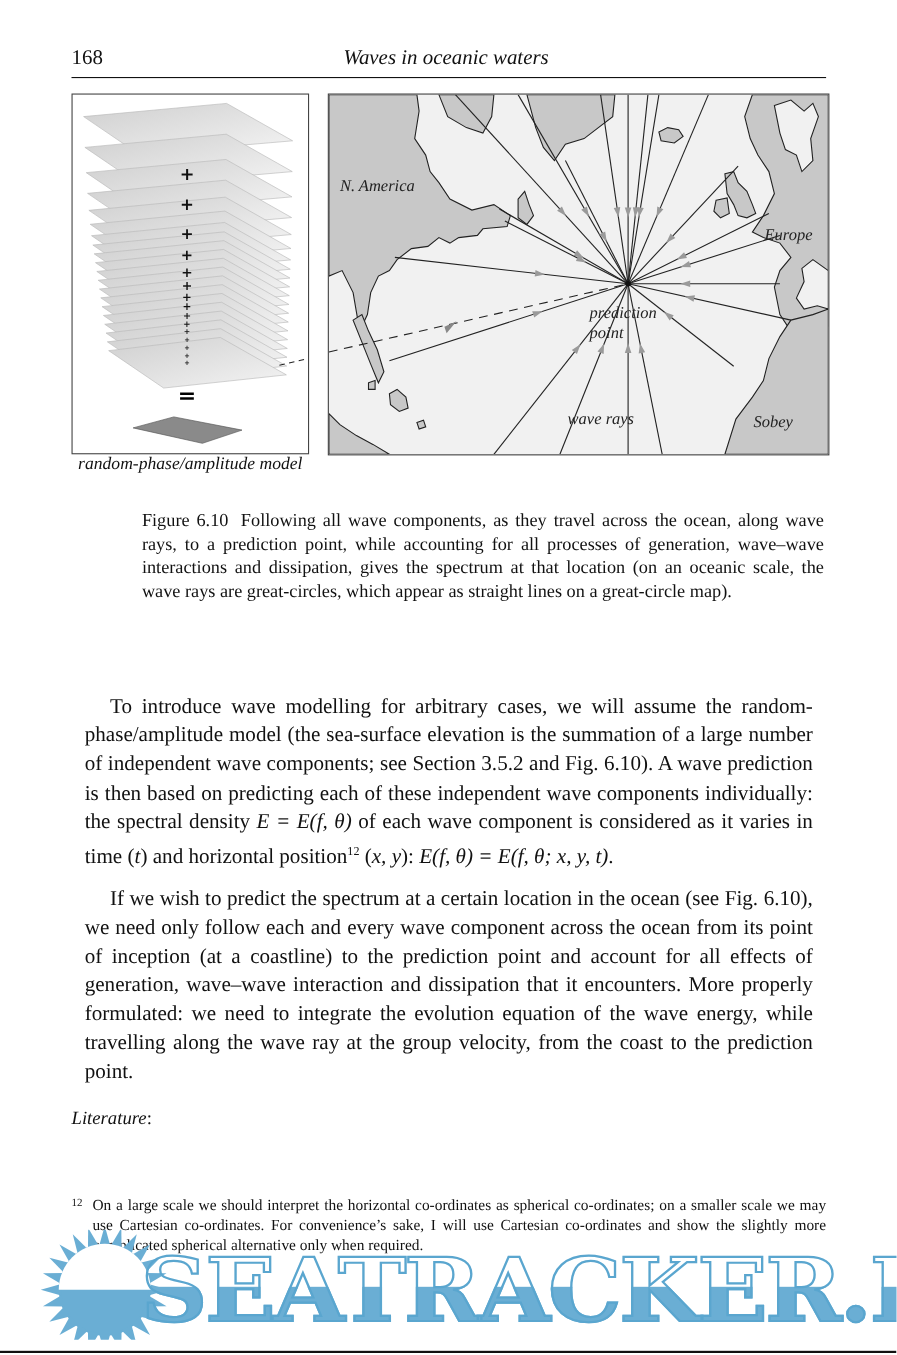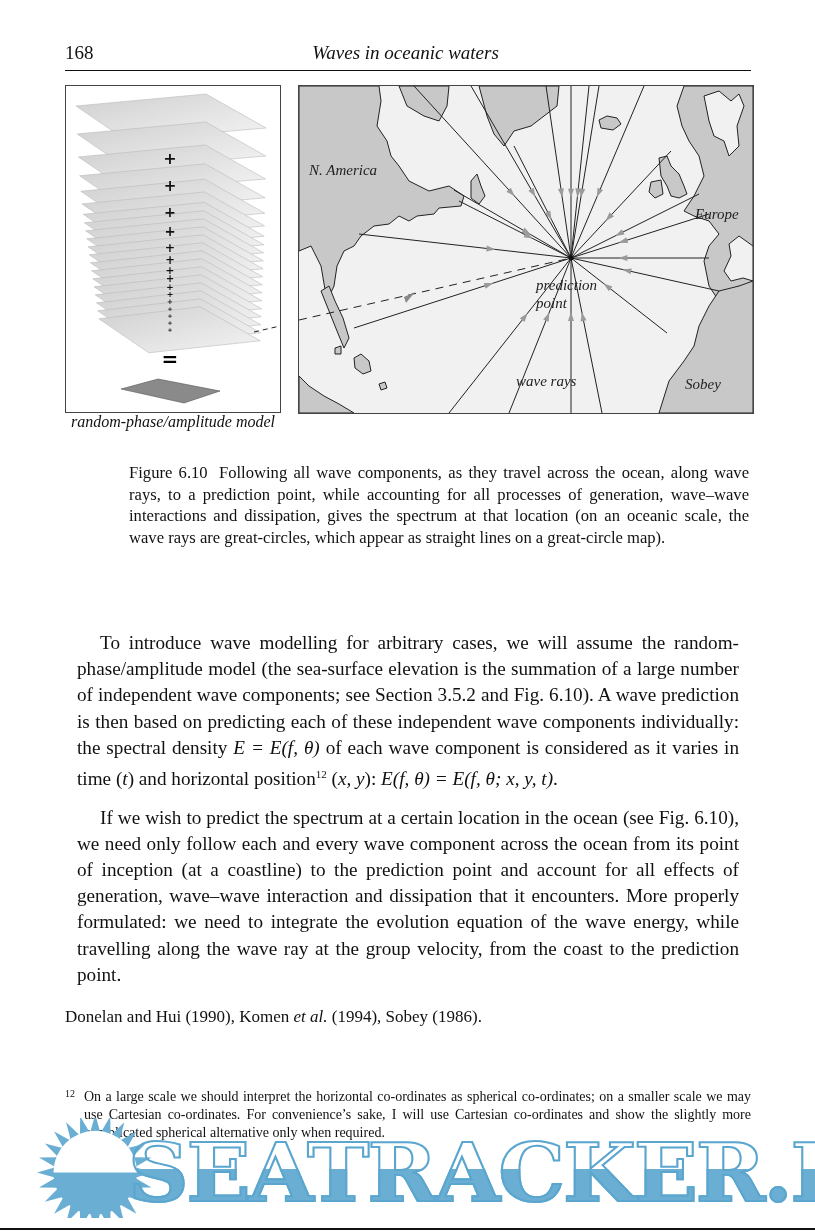--- a/index.html
+++ b/index.html
@@ -192,21 +192,21 @@
   <span class="fig-num">Figure 6.10</span>
   <span>Following all wave components, as they travel across the ocean, along wave rays, to a prediction point, while accounting for all processes of generation, wave–wave interactions and dissipation, gives the spectrum at that location (on an oceanic scale, the wave rays are great-circles, which appear as straight lines on a great-circle map).</span>
 </div>
 
 <div class="body-text">
   <p><span>To introduce wave modelling for arbitrary cases, we will assume the random-phase/amplitude model (the sea-surface elevation is the summation of a large number of independent wave components; see Section 3.5.2 and Fig. 6.10). A wave prediction is then based on predicting each of these independent wave components individually: the spectral density </span><span class="math">E = E(f, θ)</span><span> of each wave component is considered as it varies in time (</span><span class="math">t</span><span>) and horizontal position</span><sup style="font-size:11px">12</sup><span> (</span><span class="math">x, y</span><span>): </span><span class="math">E(f, θ) = E(f, θ; x, y, t)</span><span>.</span></p>
   <p>If we wish to predict the spectrum at a certain location in the ocean (see Fig. 6.10), we need only follow each and every wave component across the ocean from its point of inception (at a coastline) to the prediction point and account for all effects of generation, wave–wave interaction and dissipation that it encounters. More properly formulated: we need to integrate the evolution equation of the wave energy, while travelling along the wave ray at the group velocity, from the coast to the prediction point.</p>
 </div>
 
 <div class="literature">
-  <div><span>Donelan and Hui (1990), Komen </span><i>et al.</i><span> (1994), Sobey (1986).</span></div>
+  <div><span class="lit-heading">Literature</span><span>:</span></div>
 </div>
 
 <div class="footnote">
   <span class="fn-mark">12</span>
   <span>On a large scale we should interpret the horizontal co-ordinates as spherical  co-ordinates; on a smaller scale we may use Cartesian  co-ordinates. For convenience’s sake, I will use Cartesian co-ordinates and show the slightly more complicated spherical alternative only when required.</span>
 </div>
 
 <svg class="watermark" width="815" height="110" viewBox="0 0 815 110">
   <g id="sun-rays" fill="#6aaed4">
       <circle cx="64" cy="60" r="46"></circle>

